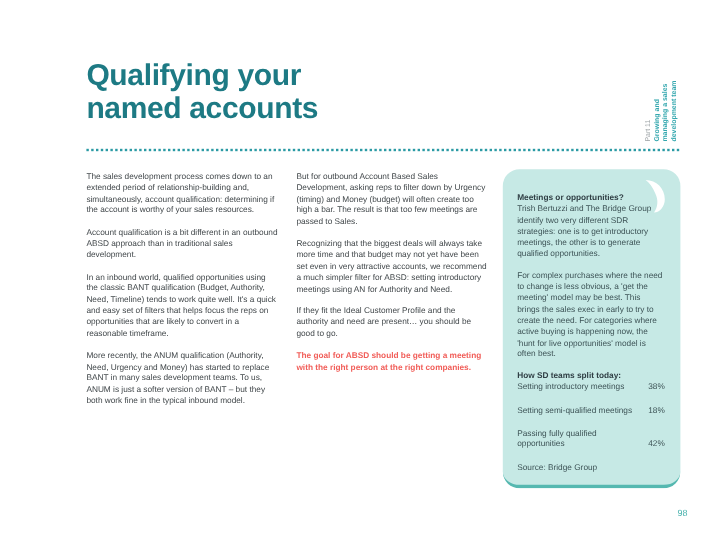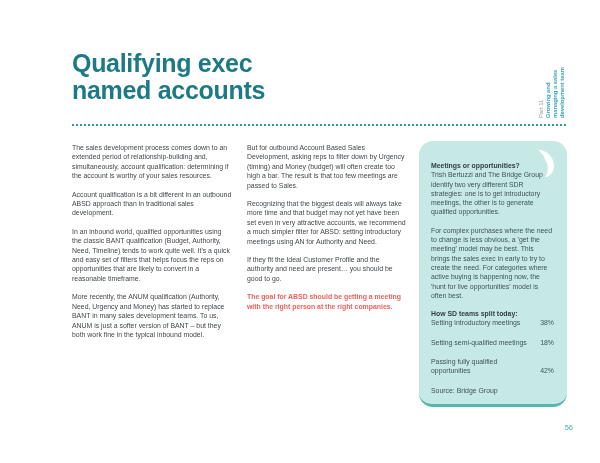--- a/index.html
+++ b/index.html
@@ -50,21 +50,21 @@
   .page-number {
     position:absolute; top:423px; right:27px;
     color:#44b0ab; font-size:7.5px;
   }
 </style>
 </head>
 <body>
 
 <div class="page">
 
-  <h1 class="title">Qualifying exec
+  <h1 class="title">Qualifying your
 named accounts</h1>
 
   <div class="rule"></div>
 
   <aside class="side-tab">
     <div class="part">Part 11</div>
     <div class="chapter">Growing and
 managing a sales
 development team</div>
   </aside>
@@ -99,15 +99,15 @@
       <span class="stat-label">Setting semi-qualified meetings</span>
       <span class="stat-value">18%</span>
     </div>
     <div class="stat-row">
       <span class="stat-label">Passing fully qualified opportunities</span>
       <span class="stat-value">42%</span>
     </div>
     <p class="source">Source: Bridge Group</p>
   </aside>
 
-  <div class="page-number">56</div>
+  <div class="page-number">98</div>
 
 </div>
 
 </body></html>

